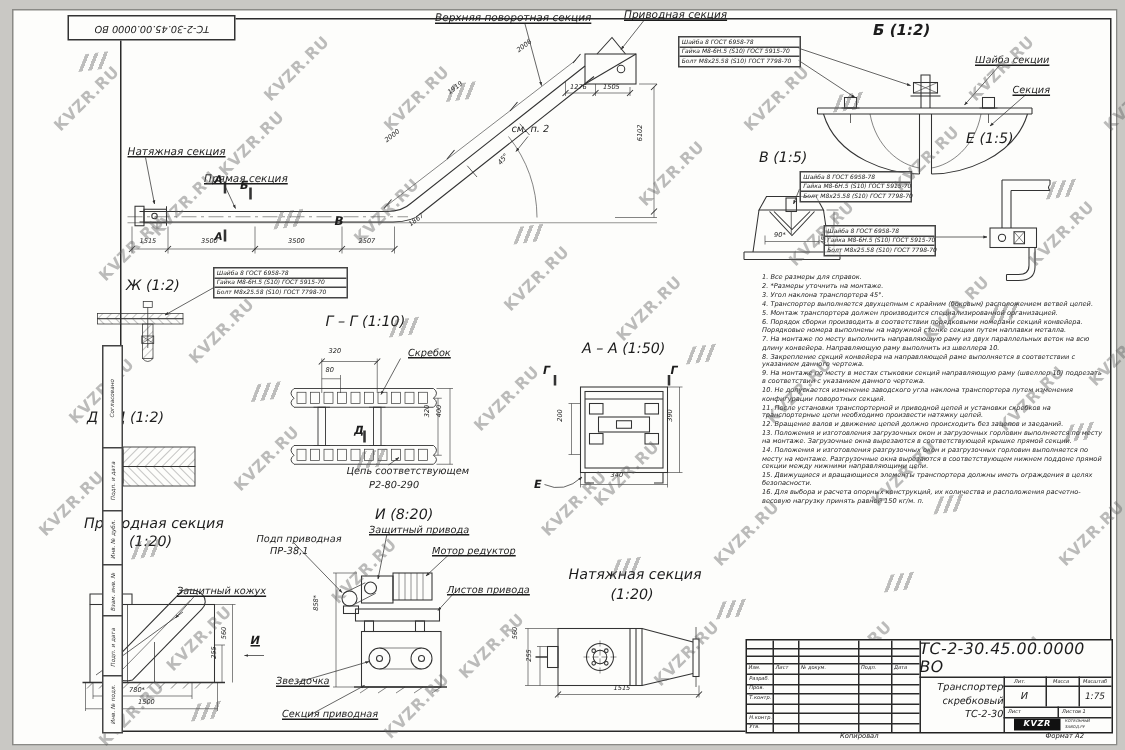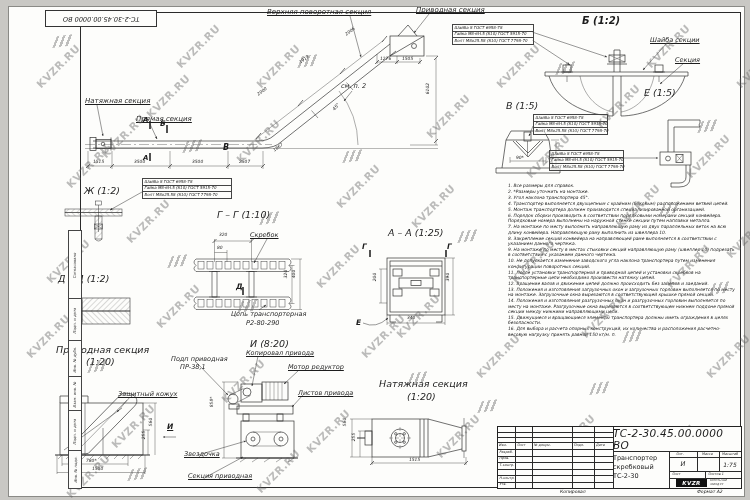--- a/index.html
+++ b/index.html
@@ -30,21 +30,21 @@
   .mcell{position:absolute;left:68px;width:12px;border:0.5px solid #444;display:flex;
          align-items:center;justify-content:center;background:#fdfdfb;}
   .mcell span{transform:rotate(-90deg);font-size:3.8px;color:#333;white-space:nowrap;font-style:italic;}
   
   #tb{position:absolute;left:497px;top:426px;width:243px;height:61px;border:1.2px solid #222;
       background:#fdfdfb;color:#1b1b1b;}
   .tbl{position:absolute;background:#2a2a2a;}
   .tbt{position:absolute;font-size:3.4px;font-style:italic;white-space:nowrap;line-height:1;}
   #tb-num{position:absolute;left:115px;top:0;width:128px;height:24px;display:flex;align-items:center;
       justify-content:center;font-size:10.5px;font-style:italic;letter-spacing:.3px;}
-  .tb-title-line{position:absolute;left:115px;width:56px;text-align:left;font-size:6.5px;}
+  .tb-title-line{position:absolute;left:115px;width:56px;text-align:right;font-size:6.5px;font-style:italic;}
   #tb-scale{position:absolute;left:221px;top:30px;width:22px;height:14px;display:flex;align-items:center;
       justify-content:center;font-size:6px;font-style:italic;}
   #tb-lit{position:absolute;left:171px;top:30px;width:28px;height:14px;display:flex;align-items:center;
       justify-content:center;font-size:6.5px;font-style:italic;}
   #logo{position:absolute;left:178px;top:52px;width:31px;height:8px;background:#111;color:#fff;
       display:flex;align-items:center;justify-content:center;font-size:5.5px;font-weight:bold;
       font-style:italic;letter-spacing:.4px;}
   .logosub{position:absolute;left:212px;font-size:2.6px;font-style:italic;color:#333;white-space:nowrap;}
   .below{position:absolute;font-size:4.5px;font-style:italic;color:#222;}
 </style>
@@ -303,21 +303,21 @@
       <div>12. Вращение валов и движение цепей должно происходить без зацепов и заеданий.</div>
       <div>13. Положения и изготовления загрузочных окон и загрузочных горловин выполняется по месту на монтаже. Загрузочные окна вырезаются в соответствующей крышке прямой секции.</div>
       <div>14. Положения и изготовления разгрузочных окон и разгрузочных горловин выполняется по месту на монтаже. Разгрузочные окна вырезаются в соответствующем нижнем поддоне прямой секции между нижними направляющими цепи.</div>
       <div>15. Движущиеся и вращающиеся элементы транспортера должны иметь ограждения в целях безопасности.</div>
       <div>16. Для выбора и расчета опорных конструкций, их количества и расположения расчетно-весовую нагрузку принять равной 150 кг/м. п.</div>
     </div>
 
   <div id="ann-layer">
       <div class="ann u" style="left: 85px; top: 98px; font-size: 7px;">Натяжная секция</div>
       <div class="ann u" style="left: 136px; top: 116px; font-size: 7px;">Прямая секция</div>
-      <div class="ann u" style="left: 267px; top: 9px; font-size: 7px;">Верхняя поворотная секция</div>
+      <div class="ann u" style="left: 290px; top: 9px; font-size: 7px;">Верхняя поворотная секция</div>
       <div class="ann u" style="left: 416px; top: 7px; font-size: 7px;">Приводная секция</div>
       <div class="ann" style="left: 341px; top: 83px; font-size: 6.5px;">см. п. 2</div>
       <div class="ann" style="left: 93px; top: 160px; font-size: 4.4px;">1515</div>
       <div class="ann" style="left: 134px; top: 160px; font-size: 4.4px;">3500</div>
       <div class="ann" style="left: 192px; top: 160px; font-size: 4.4px;">3500</div>
       <div class="ann" style="left: 239px; top: 160px; font-size: 4.4px;">2507</div>
       <div class="ann" style="left: 274px; top: 149px; font-size: 4.4px; transform: rotate(-38deg);">1867</div>
       <div class="ann" style="left: 258px; top: 93px; font-size: 4.4px; transform: rotate(-38deg);">2000</div>
       <div class="ann" style="left: 300px; top: 61px; font-size: 4.4px; transform: rotate(-38deg);">1919</div>
       <div class="ann" style="left: 346px; top: 33px; font-size: 4.4px; transform: rotate(-38deg);">2006</div>
@@ -333,39 +333,39 @@
       <div class="ann" style="left: 58px; top: 274px; font-size: 9.5px;">Д – Д (1:2)</div>
       <div class="ann" style="left: 56px; top: 345px; font-size: 9.5px;">Приводная секция</div>
       <div class="ann" style="left: 86px; top: 357px; font-size: 9.5px;">(1:20)</div>
       <div class="ann u" style="left: 118px; top: 391px; font-size: 6.5px;">Защитный кожух</div>
       <div class="ann" style="left: 86px; top: 458.5px; font-size: 4.4px;">780*</div>
       <div class="ann" style="left: 92px; top: 467px; font-size: 4.4px;">1500</div>
       <div class="ann" style="left: 143.5px; top: 437px; font-size: 4.4px; transform: rotate(-90deg);">255</div>
       <div class="ann" style="left: 150.5px; top: 424px; font-size: 4.4px; transform: rotate(-90deg);">560</div>
       <div class="ann u b" style="left: 167px; top: 423px; font-size: 7.5px;">И</div>
       <div class="ann" style="left: 217px; top: 210px; font-size: 9.5px;">Г – Г (1:10)</div>
-      <div class="ann u" style="left: 250px; top: 232px; font-size: 6.5px; text-decoration: underline;">Скребок</div>
+      <div class="ann u" style="left: 272px; top: 232px; font-size: 6.5px; text-decoration: underline;">Скребок</div>
       <div class="ann" style="left: 219px; top: 233px; font-size: 4.4px;">320</div>
       <div class="ann" style="left: 217px; top: 245.5px; font-size: 4.4px;">80</div>
       <div class="ann" style="left: 285.5px; top: 276px; font-size: 4.4px; transform: rotate(-90deg);">320</div>
       <div class="ann" style="left: 293.5px; top: 276px; font-size: 4.4px; transform: rotate(-90deg);">400</div>
       <div class="ann b" style="left: 236px; top: 283px; font-size: 7.5px;">Д</div>
-      <div class="ann" style="left: 231px; top: 311px; font-size: 6.5px;">Цепь транспортерная</div>
+      <div class="ann" style="left: 231px; top: 311px; font-size: 6.5px;">Цепь соответствующем</div>
       <div class="ann" style="left: 246px; top: 319.5px; font-size: 6.5px;">Р2-80-290</div>
-      <div class="ann" style="left: 388px; top: 228px; font-size: 9.5px;">А – А (1:25)</div>
+      <div class="ann" style="left: 388px; top: 228px; font-size: 9.5px;">А – А (1:50)</div>
       <div class="ann b" style="left: 362px; top: 243px; font-size: 7.5px;">Г</div>
       <div class="ann b" style="left: 447px; top: 243px; font-size: 7.5px;">Г</div>
       <div class="ann b" style="left: 356px; top: 319px; font-size: 7.5px;">Е</div>
       <div class="ann" style="left: 374.5px; top: 279px; font-size: 4.4px; transform: rotate(-90deg);">200</div>
       <div class="ann" style="left: 448px; top: 279px; font-size: 4.4px; transform: rotate(-90deg);">390</div>
       <div class="ann" style="left: 407px; top: 316px; font-size: 4.4px;">340</div>
       <div class="ann" style="left: 250px; top: 339px; font-size: 9.5px;">И (8:20)</div>
       <div class="ann" style="left: 171px; top: 356px; font-size: 6.5px;">Подп приводная</div>
       <div class="ann" style="left: 180px; top: 364px; font-size: 6.5px;">ПР-38,1</div>
-      <div class="ann u" style="left: 246px; top: 350px; font-size: 6.5px;">Копировал привода</div>
+      <div class="ann u" style="left: 246px; top: 350px; font-size: 6.5px;">Защитный привода</div>
       <div class="ann u" style="left: 288px; top: 364px; font-size: 6.5px;">Мотор редуктор</div>
       <div class="ann u" style="left: 298px; top: 390px; font-size: 6.5px;">Листов привода</div>
       <div class="ann" style="left: 212px; top: 405px; font-size: 4.4px; transform: rotate(-90deg);">858*</div>
       <div class="ann u" style="left: 184px; top: 451px; font-size: 6.5px;">Звездочка</div>
       <div class="ann u" style="left: 188px; top: 473px; font-size: 6.5px;">Секция приводная</div>
       <div class="ann" style="left: 379px; top: 379px; font-size: 9.5px;">Натяжная секция</div>
       <div class="ann" style="left: 407px; top: 392px; font-size: 9.5px;">(1:20)</div>
       <div class="ann" style="left: 345px; top: 424px; font-size: 4.4px; transform: rotate(-90deg);">560</div>
       <div class="ann" style="left: 354px; top: 439px; font-size: 4.4px; transform: rotate(-90deg);">255</div>
       <div class="ann" style="left: 409px; top: 457.5px; font-size: 4.4px;">1515</div>

